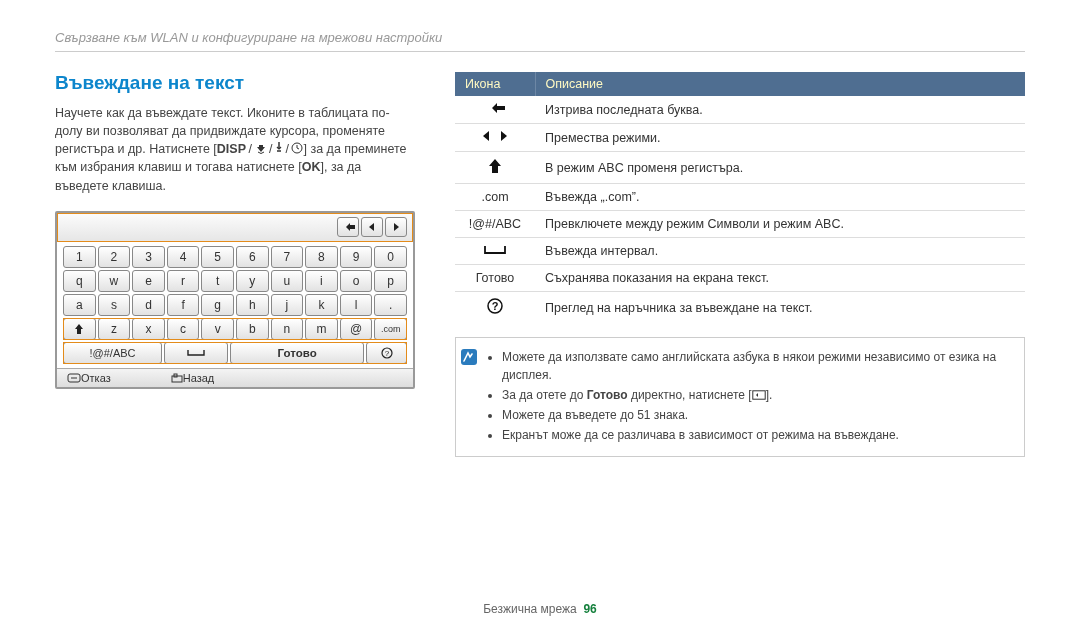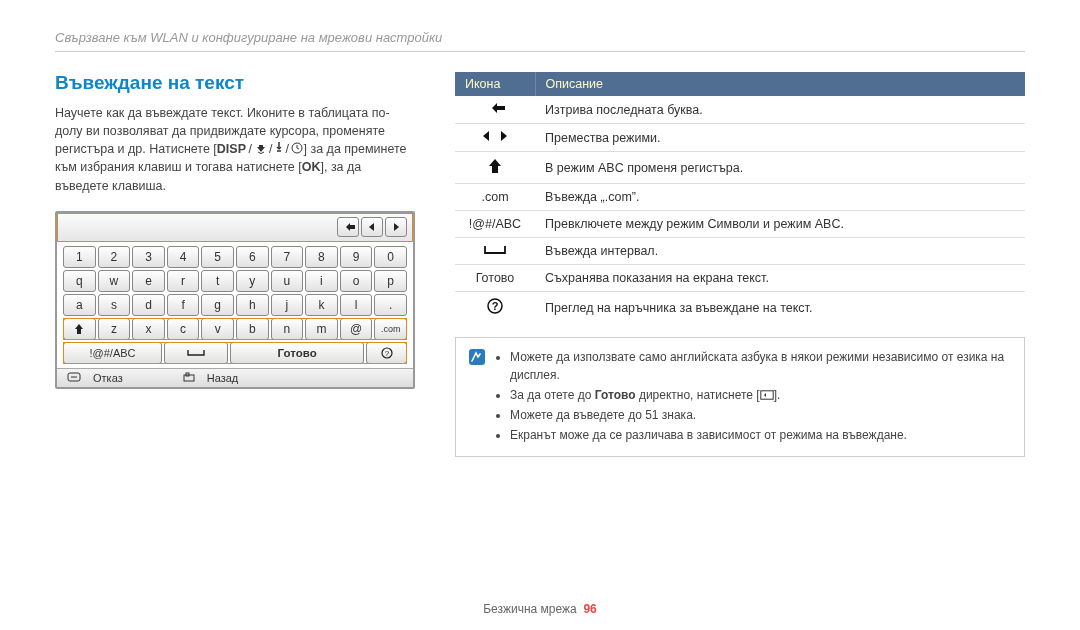--- a/index.html
+++ b/index.html
@@ -21,39 +21,39 @@
   .kbd-top-btn { width:22px; }
   .hl { outline:1.5px solid #e38b1a; outline-offset:-1px; }
   .kbd-grid { padding:4px 6px 2px 6px; }
   .krow { display:flex; gap:2px; margin-bottom:2px; }
   .key { flex:1; height:22px; border:1px solid #888; background:linear-gradient(#fff,#e2e2e2); border-radius:3px; display:flex; align-items:center; justify-content:center; font-size:12px; }
   .key-imode { flex:2.5; font-size:11px; }
   .key-space { flex:1.6; }
   .key-done { flex:3.4; font-weight:bold; font-size:11.5px; }
   .key-help { flex:1; }
   .kbd-bottom { background:linear-gradient(#f4f4f4,#ddd); border-top:1px solid #aaa; padding:3px 10px; display:flex; gap:60px; font-size:11px; color:#333; }
-  .kbd-bottom span { display:flex; align-items:flex-start; gap:12px; }
+  .kbd-bottom span { display:flex; align-items:center; gap:0; }
   .ic { display:inline-flex; align-items:center; justify-content:center; }
 
   
   .icon-table { width:100%; border-collapse: collapse; font-size:12.5px; }
   .icon-table thead th { background:#4f6e91; color:#fef9c3; text-align:left; padding:5px 10px; font-weight:normal; font-size:12.5px; }
   .icon-table thead th:first-child { width:80px; border-right:1px solid #6d87a5; }
   .icon-table tbody td { padding:6px 10px; border-bottom:1px solid #ddd; vertical-align:middle; }
   .icon-table tbody td:first-child { text-align:center; font-weight:bold; }
   .icon-table tbody tr:last-child td { border-bottom:none; }
 
   
-  .note { display:flex; gap:10px; border:1px solid #ccc; padding:10px 12px; margin-top:14px; font-size:12px; color:#444; line-height:1.5; }
+  .note { display:flex; gap:10px; border:1px solid #ccc; padding:10px 4px; margin-top:14px; font-size:12px; color:#444; line-height:1.5; }
   .note-icon { flex:0 0 18px; }
   .note ul { list-style: disc; padding-left: 14px; }
   .note li { margin-bottom:2px; }
 
   .footer { position:absolute; bottom:14px; left:0; right:0; text-align:center; font-size:12px; color:#666; }
-  .footer b { color:#ef4444; }
+  .footer b { color:#15803d; }
 
   
   svg { display:block; }
 </style>
 </head>
 <body>
 
 <div class="page">
   <div class="breadcrumb">Свързване към WLAN и конфигуриране на мрежови настройки</div>
   <hr class="divider">

